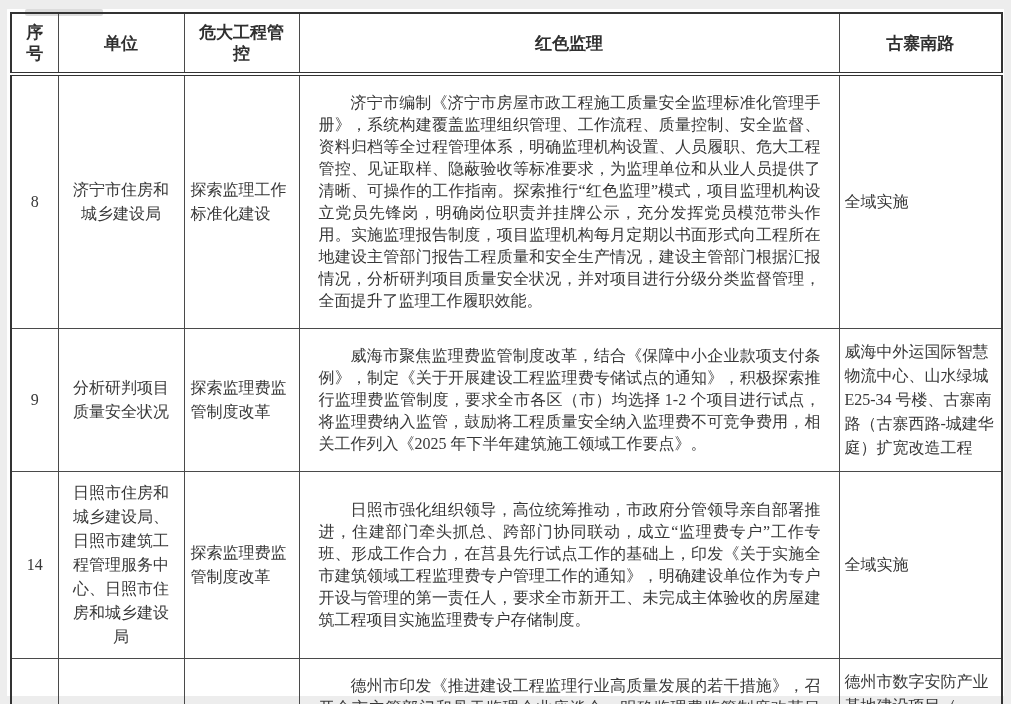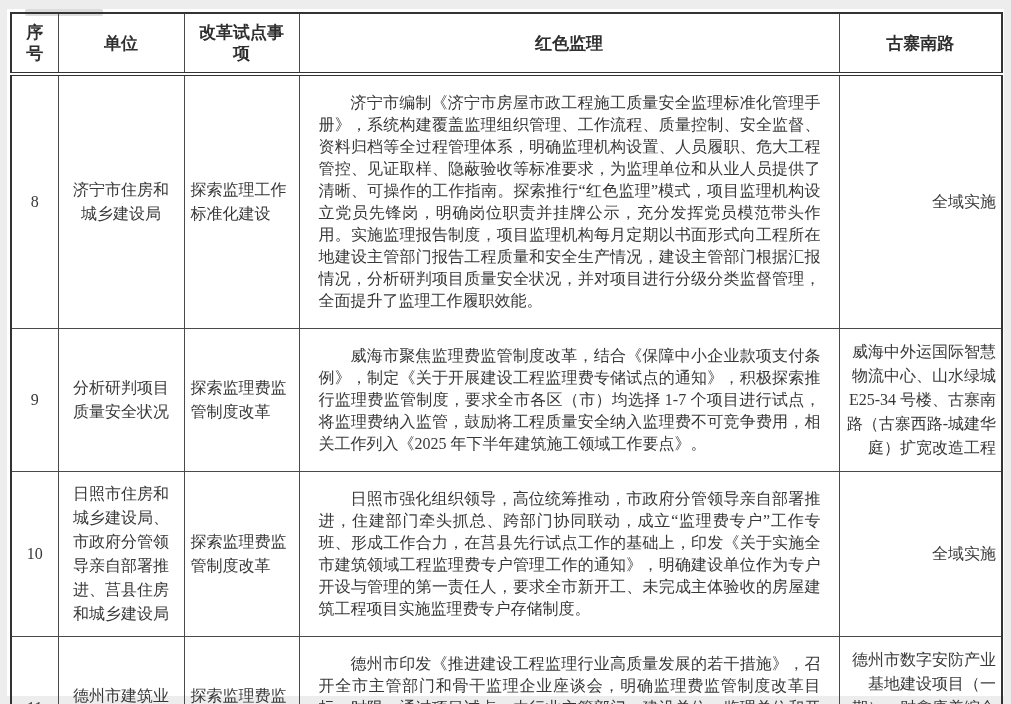--- a/index.html
+++ b/index.html
@@ -76,21 +76,21 @@
   td.c-exp {
     text-align: justify;
     padding: 8px 10px 8px 11px;
     line-height: 22px;
   }
   td.c-exp p {
     margin: 8px;
     text-indent: 2em;
   }
   td.c-proj {
-    text-align: right;
+    text-align: left;
     line-height: 24px;
     padding: 0 5px;
   }
   tbody tr.row-h1 { height: 242px; }
   tbody tr.row-h2 { height: 118px; }
   tbody tr.row-h3 { height: 145px; }
   tbody tr.row-h4 { height: 125px; }
   thead tr { height: 48px; }
 </style>
 </head>
@@ -104,47 +104,47 @@
       <col style="width:47px">
       <col style="width:126px">
       <col style="width:115px">
       <col style="width:540px">
       <col style="width:163px">
     </colgroup>
     <thead>
       <tr>
         <th>序号</th>
         <th>单位</th>
-        <th>改革试点事项</th>
+        <th>危大工程管控</th>
         <th>红色监理</th>
         <th>古寨南路</th>
       </tr>
     </thead>
     <tbody>
       <tr class="row-h1">
         <td class="c-num">8</td>
         <td class="c-unit">济宁市住房和城乡建设局</td>
         <td class="c-item">探索监理工作标准化建设</td>
         <td class="c-exp">
             <p>济宁市编制《济宁市房屋市政工程施工质量安全监理标准化管理手册》，系统构建覆盖监理组织管理、工作流程、质量控制、安全监督、资料归档等全过程管理体系，明确监理机构设置、人员履职、危大工程管控、见证取样、隐蔽验收等标准要求，为监理单位和从业人员提供了清晰、可操作的工作指南。探索推行“红色监理”模式，项目监理机构设立党员先锋岗，明确岗位职责并挂牌公示，充分发挥党员模范带头作用。实施监理报告制度，项目监理机构每月定期以书面形式向工程所在地建设主管部门报告工程质量和安全生产情况，建设主管部门根据汇报情况，分析研判项目质量安全状况，并对项目进行分级分类监督管理，全面提升了监理工作履职效能。</p>
           </td>
         <td class="c-proj">全域实施</td>
       </tr>
       <tr class="row-h2">
         <td class="c-num">9</td>
         <td class="c-unit">分析研判项目质量安全状况</td>
         <td class="c-item">探索监理费监管制度改革</td>
         <td class="c-exp">
-            <p>威海市聚焦监理费监管制度改革，结合《保障中小企业款项支付条例》，制定《关于开展建设工程监理费专储试点的通知》，积极探索推行监理费监管制度，要求全市各区（市）均选择 1-7 个项目进行试点，将监理费纳入监管，鼓励将工程质量安全纳入监理费不可竞争费用，相关工作列入《2025 年下半年建筑施工领域工作要点》。</p>
+            <p>威海市聚焦监理费监管制度改革，结合《保障中小企业款项支付条例》，制定《关于开展建设工程监理费专储试点的通知》，积极探索推行监理费监管制度，要求全市各区（市）均选择 1-2 个项目进行试点，将监理费纳入监管，鼓励将工程质量安全纳入监理费不可竞争费用，相关工作列入《2025 年下半年建筑施工领域工作要点》。</p>
           </td>
         <td class="c-proj">威海中外运国际智慧物流中心、山水绿城E25-34 号楼、古寨南路（古寨西路-城建华庭）扩宽改造工程</td>
       </tr>
       <tr class="row-h3">
-        <td class="c-num">10</td>
-        <td class="c-unit">日照市住房和城乡建设局、市政府分管领导亲自部署推进、莒县住房和城乡建设局</td>
+        <td class="c-num">14</td>
+        <td class="c-unit">日照市住房和城乡建设局、日照市建筑工程管理服务中心、日照市住房和城乡建设局</td>
         <td class="c-item">探索监理费监管制度改革</td>
         <td class="c-exp">
             <p>日照市强化组织领导，高位统筹推动，市政府分管领导亲自部署推进，住建部门牵头抓总、跨部门协同联动，成立“监理费专户”工作专班、形成工作合力，在莒县先行试点工作的基础上，印发《关于实施全市建筑领域工程监理费专户管理工作的通知》，明确建设单位作为专户开设与管理的第一责任人，要求全市新开工、未完成主体验收的房屋建筑工程项目实施监理费专户存储制度。</p>
           </td>
         <td class="c-proj">全域实施</td>
       </tr>
       <tr class="row-h4">
         <td class="c-num">11</td>
         <td class="c-unit">德州市建筑业发展促进中心</td>
         <td class="c-item">探索监理费监管制度改革</td>

